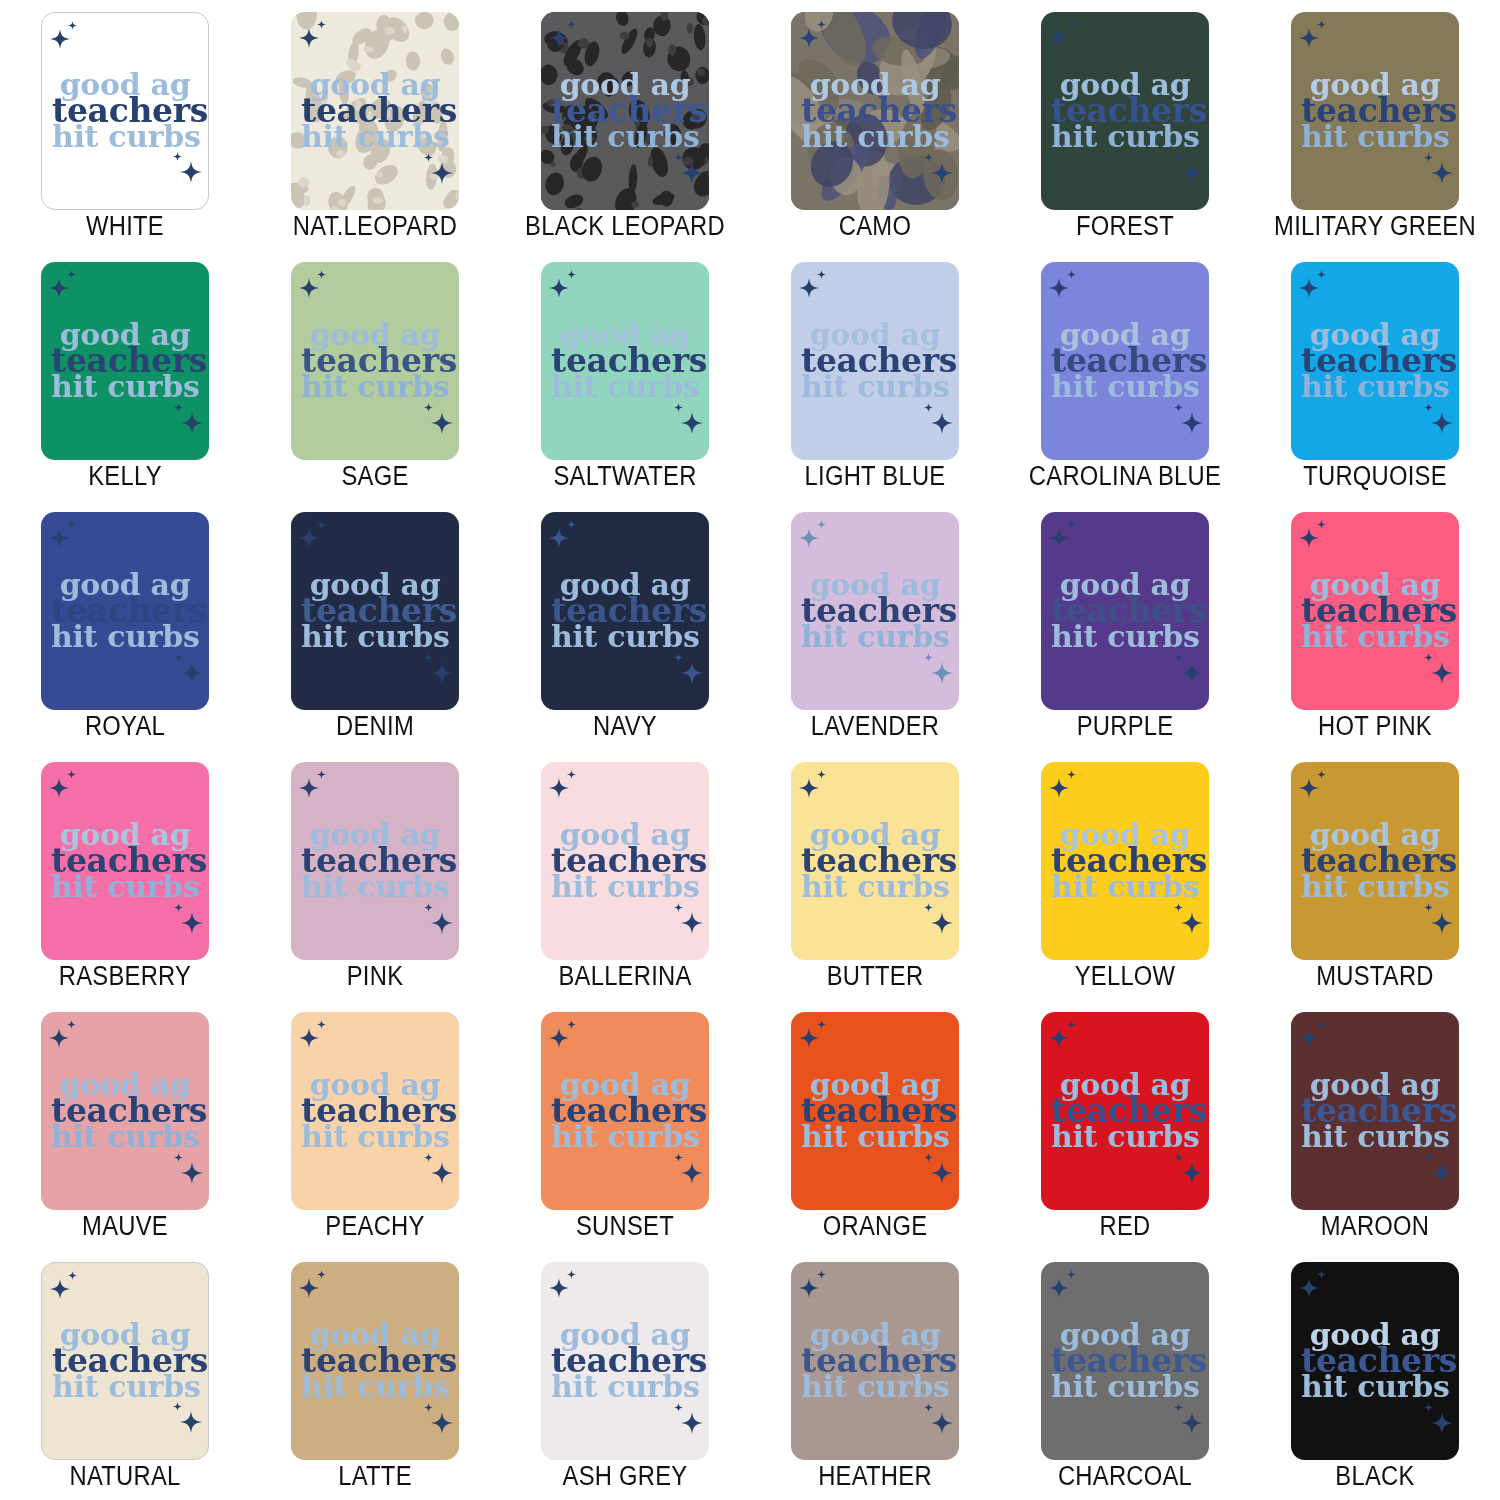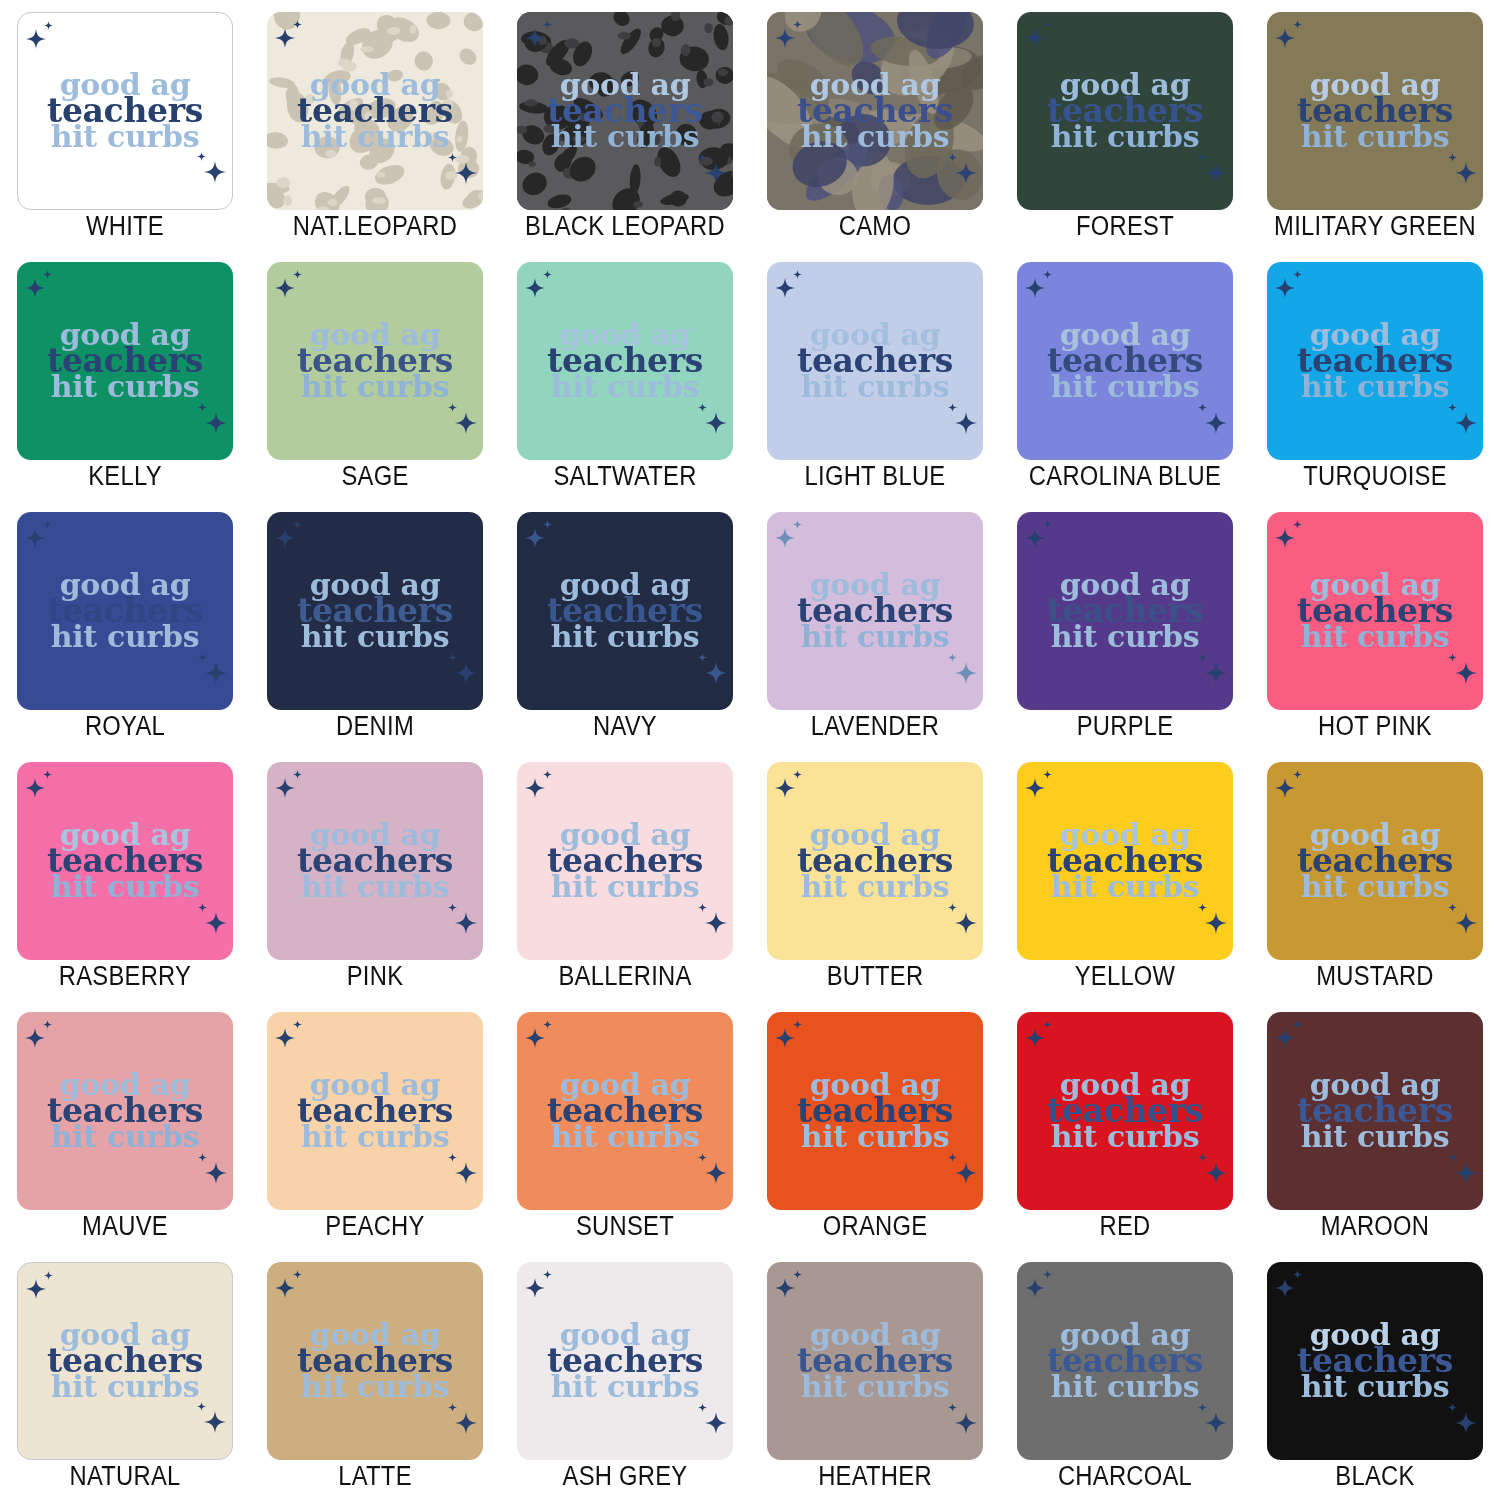--- a/index.html
+++ b/index.html
@@ -24,21 +24,21 @@
 
   .cell {
     position: relative;
     display: flex;
     flex-direction: column;
     align-items: center;
   }
 
   .swatch {
     position: relative;
-    width: 216px;
+    width: 168px;
     height: 198px;
     margin-top: 12px;
     border-radius: 14px;
     overflow: hidden;
     box-sizing: border-box;
   }
 
   
   .swatch.outlined {
     border: 1px solid #c9c9c9;

